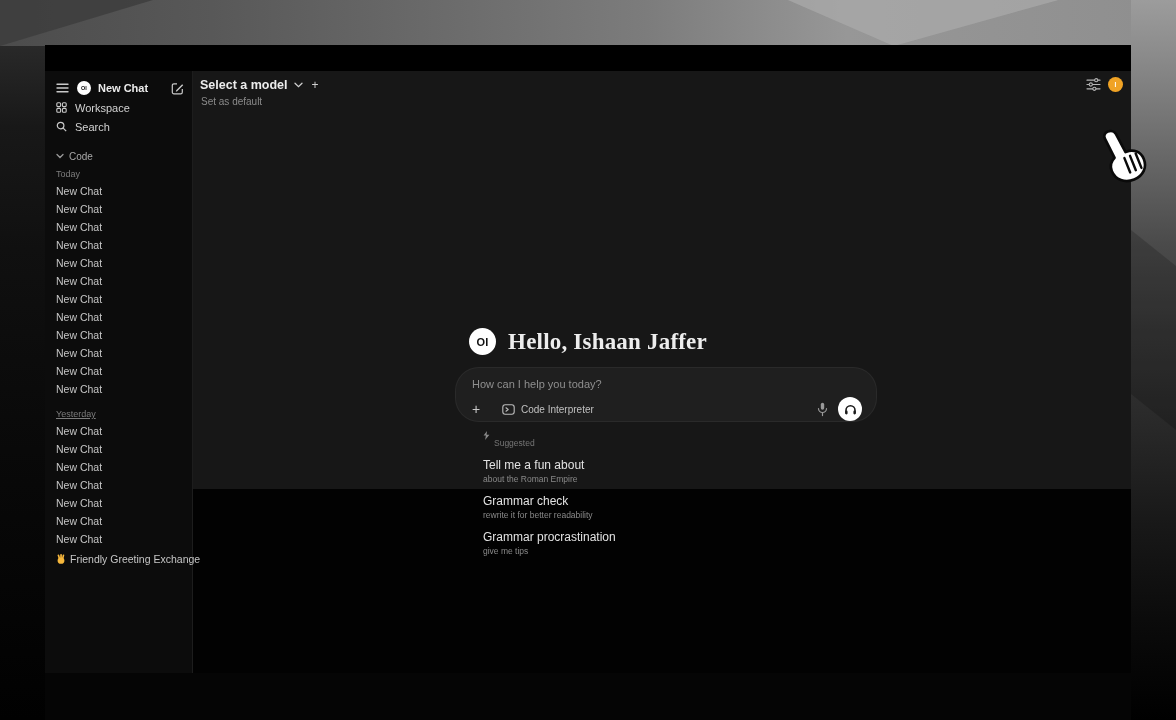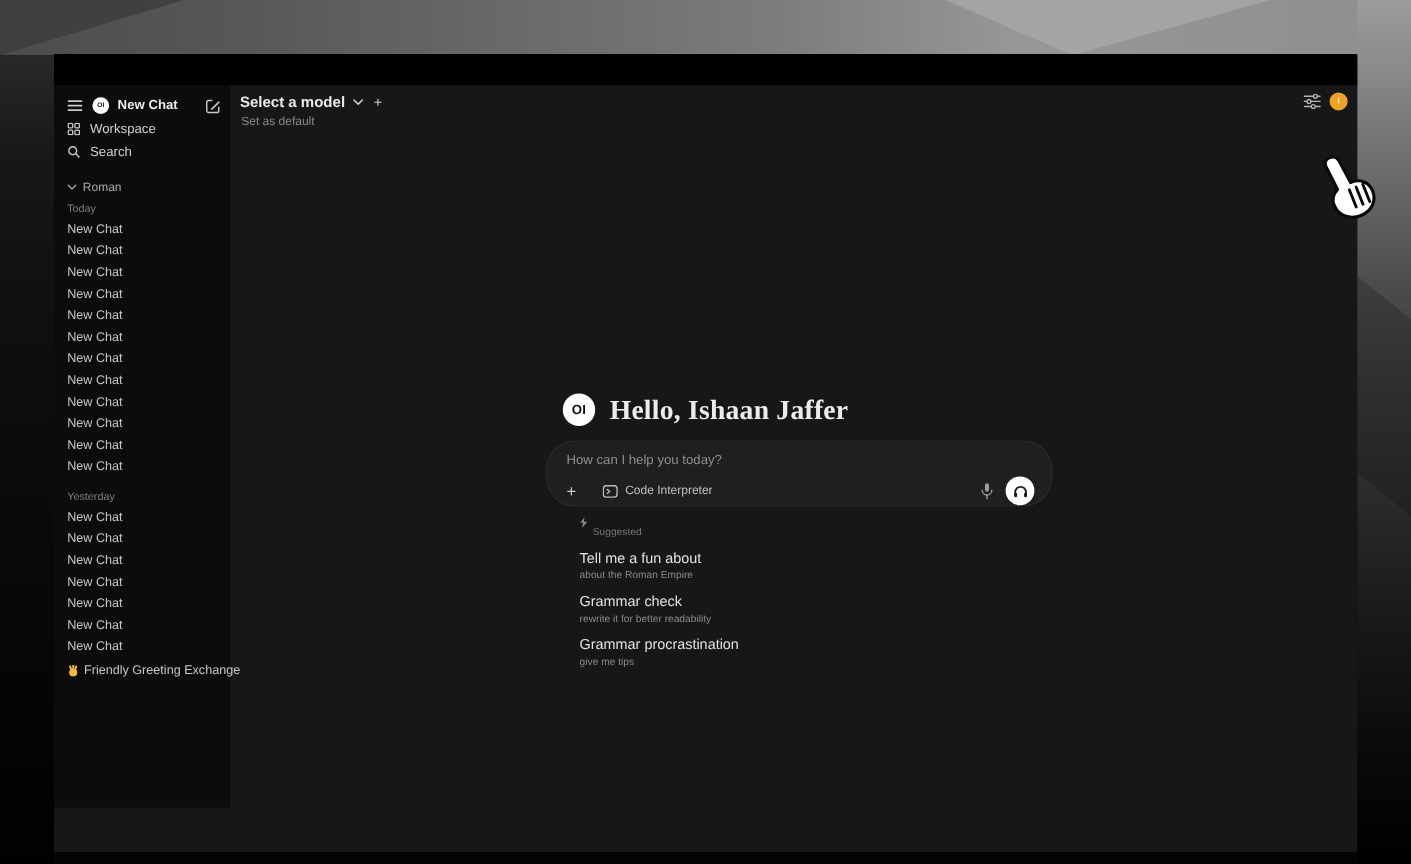--- a/index.html
+++ b/index.html
@@ -16,36 +16,36 @@
     background:#ababab; clip-path:polygon(67% 0,90% 0,76% 100%); opacity:.7; }
   .bg-right { position:absolute; left:1131px; top:0; width:45px; height:720px;
     background:linear-gradient(#9c9c9c 0%,#8a8a8a 8%,#6c6c6c 20%,#4a4a4a 34%,#383838 46%,#2a2a2a 58%,#191919 72%,#0b0b0b 86%,#000 100%); }
   .bg-right-facet { position:absolute; left:1131px; top:230px; width:45px; height:200px;
     background:rgba(0,0,0,.18); clip-path:polygon(0 0,100% 18%,100% 100%,0 82%); }
   .bg-left { position:absolute; left:0; top:46px; width:45px; height:674px;
     background:linear-gradient(#292929 0%,#181818 12%,#101010 30%,#0a0a0a 55%,#010101 100%); }
   .bg-bottom { position:absolute; left:45px; top:673px; width:1086px; height:47px; background:#050505; }
 
   
-  .window { position:absolute; left:45px; top:45px; width:1086px; height:665px; background:#171717; }
+  .window { position:absolute; left:45px; top:45px; width:1086px; height:444px; background:#171717; }
   .win-topbar { position:absolute; left:0; top:0; width:100%; height:26px; background:#000; }
 
   
   .sidebar { position:absolute; left:0; top:26px; width:148px; height:602px;
     background:#0c0c0c; border-right:1px solid #1d1d1d; padding:7px 8px 0 11px; }
   .side-header { display:flex; align-items:center; height:20px; }
   .side-header .brand { font-size:11px; font-weight:bold; color:#ececec; margin-left:7px; flex:1; }
   .logo-sm { width:14px; height:14px; border-radius:50%; background:#fff; color:#0d0d0d;
     font-size:5.5px; font-weight:bold; display:flex; align-items:center; justify-content:center; margin-left:8px; }
   .side-row { display:flex; align-items:center; height:19px; color:#d2d2d2; font-size:11px; font-weight:500; }
   .side-row .lbl { margin-left:8px; }
   .chats-hdr { display:flex; align-items:center; height:16px; margin-top:12px; color:#a9a9a9; font-size:10px; font-weight:500; }
   .chats-hdr .lbl { margin-left:5px; }
   .sect-label { height:16px; line-height:16px; font-size:9px; color:#7d7d7d; margin-top:2px; }
-  .sect-label.mt { margin-top:8px; }
+  .sect-label.mt { margin-top:8px;text-decoration:underline; }
   .chat-list .chat-item { height:18px; line-height:18px; font-size:10.5px; color:#c6c6c6;
     white-space:nowrap; overflow:hidden; cursor:default; }
   .special-chat { display:flex; align-items:center; height:18px; margin-top:2px; font-size:10.5px; color:#c6c6c6; }
   .special-chat .lbl { margin-left:4px; white-space:nowrap; }
 
   
   .model-sel { position:absolute; left:155px; top:33px; display:flex; align-items:center; }
   .model-sel .name { font-size:12.5px; font-weight:bold; color:#ececec; }
   .model-sel .chev { margin-left:6px; display:flex; }
   .model-sel .plus { margin-left:9px; color:#cfcfcf; font-size:12px; font-weight:500; }
@@ -143,21 +143,21 @@
         </span>
         <span class="lbl">Search</span>
       </div>
 
       <div class="chats-hdr">
         <span>
           <svg width="8" height="6" viewBox="0 0 8 6" fill="none" stroke="#9a9a9a" stroke-width="1.3" stroke-linecap="round">
               <polyline points="1,1.5 4,4.5 7,1.5"></polyline>
             </svg>
         </span>
-        <span class="lbl">Roman</span>
+        <span class="lbl">Code</span>
       </div>
 
       <div class="sect-label">Today</div>
       <div class="chat-list">
 
       <div class="chat-item">New Chat</div>
           <div class="chat-item">New Chat</div>
           <div class="chat-item">New Chat</div>
           <div class="chat-item">New Chat</div>
           <div class="chat-item">New Chat</div>

